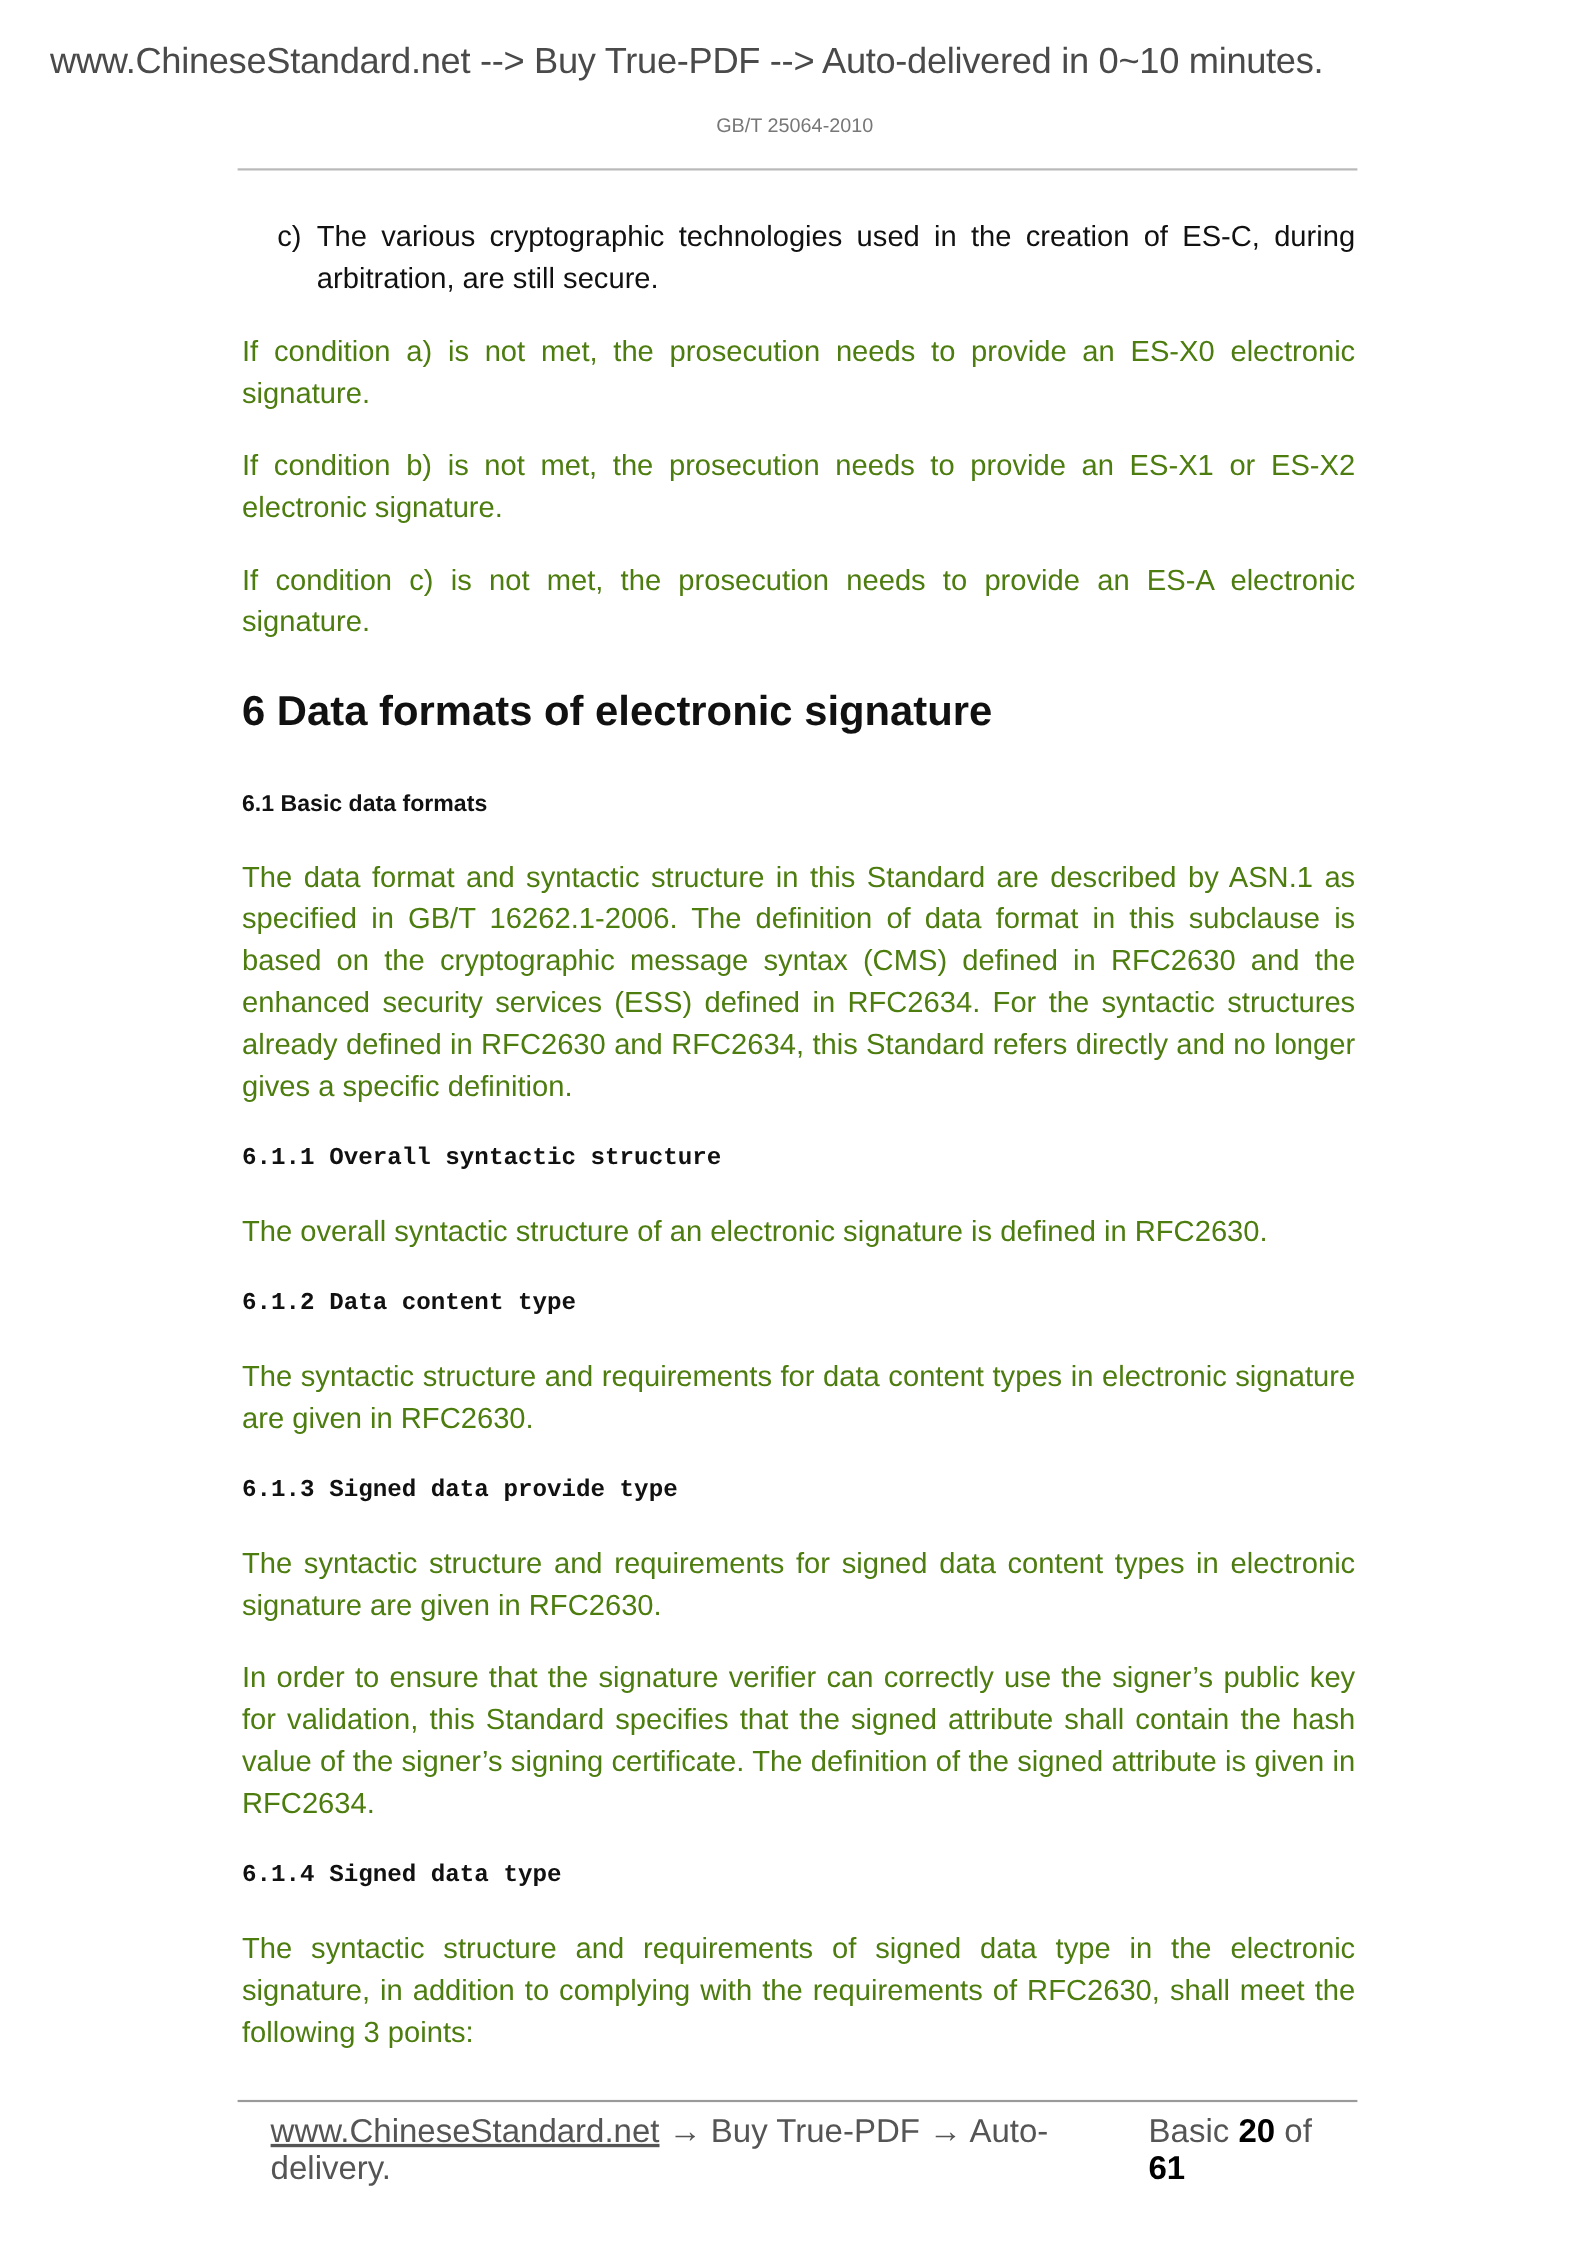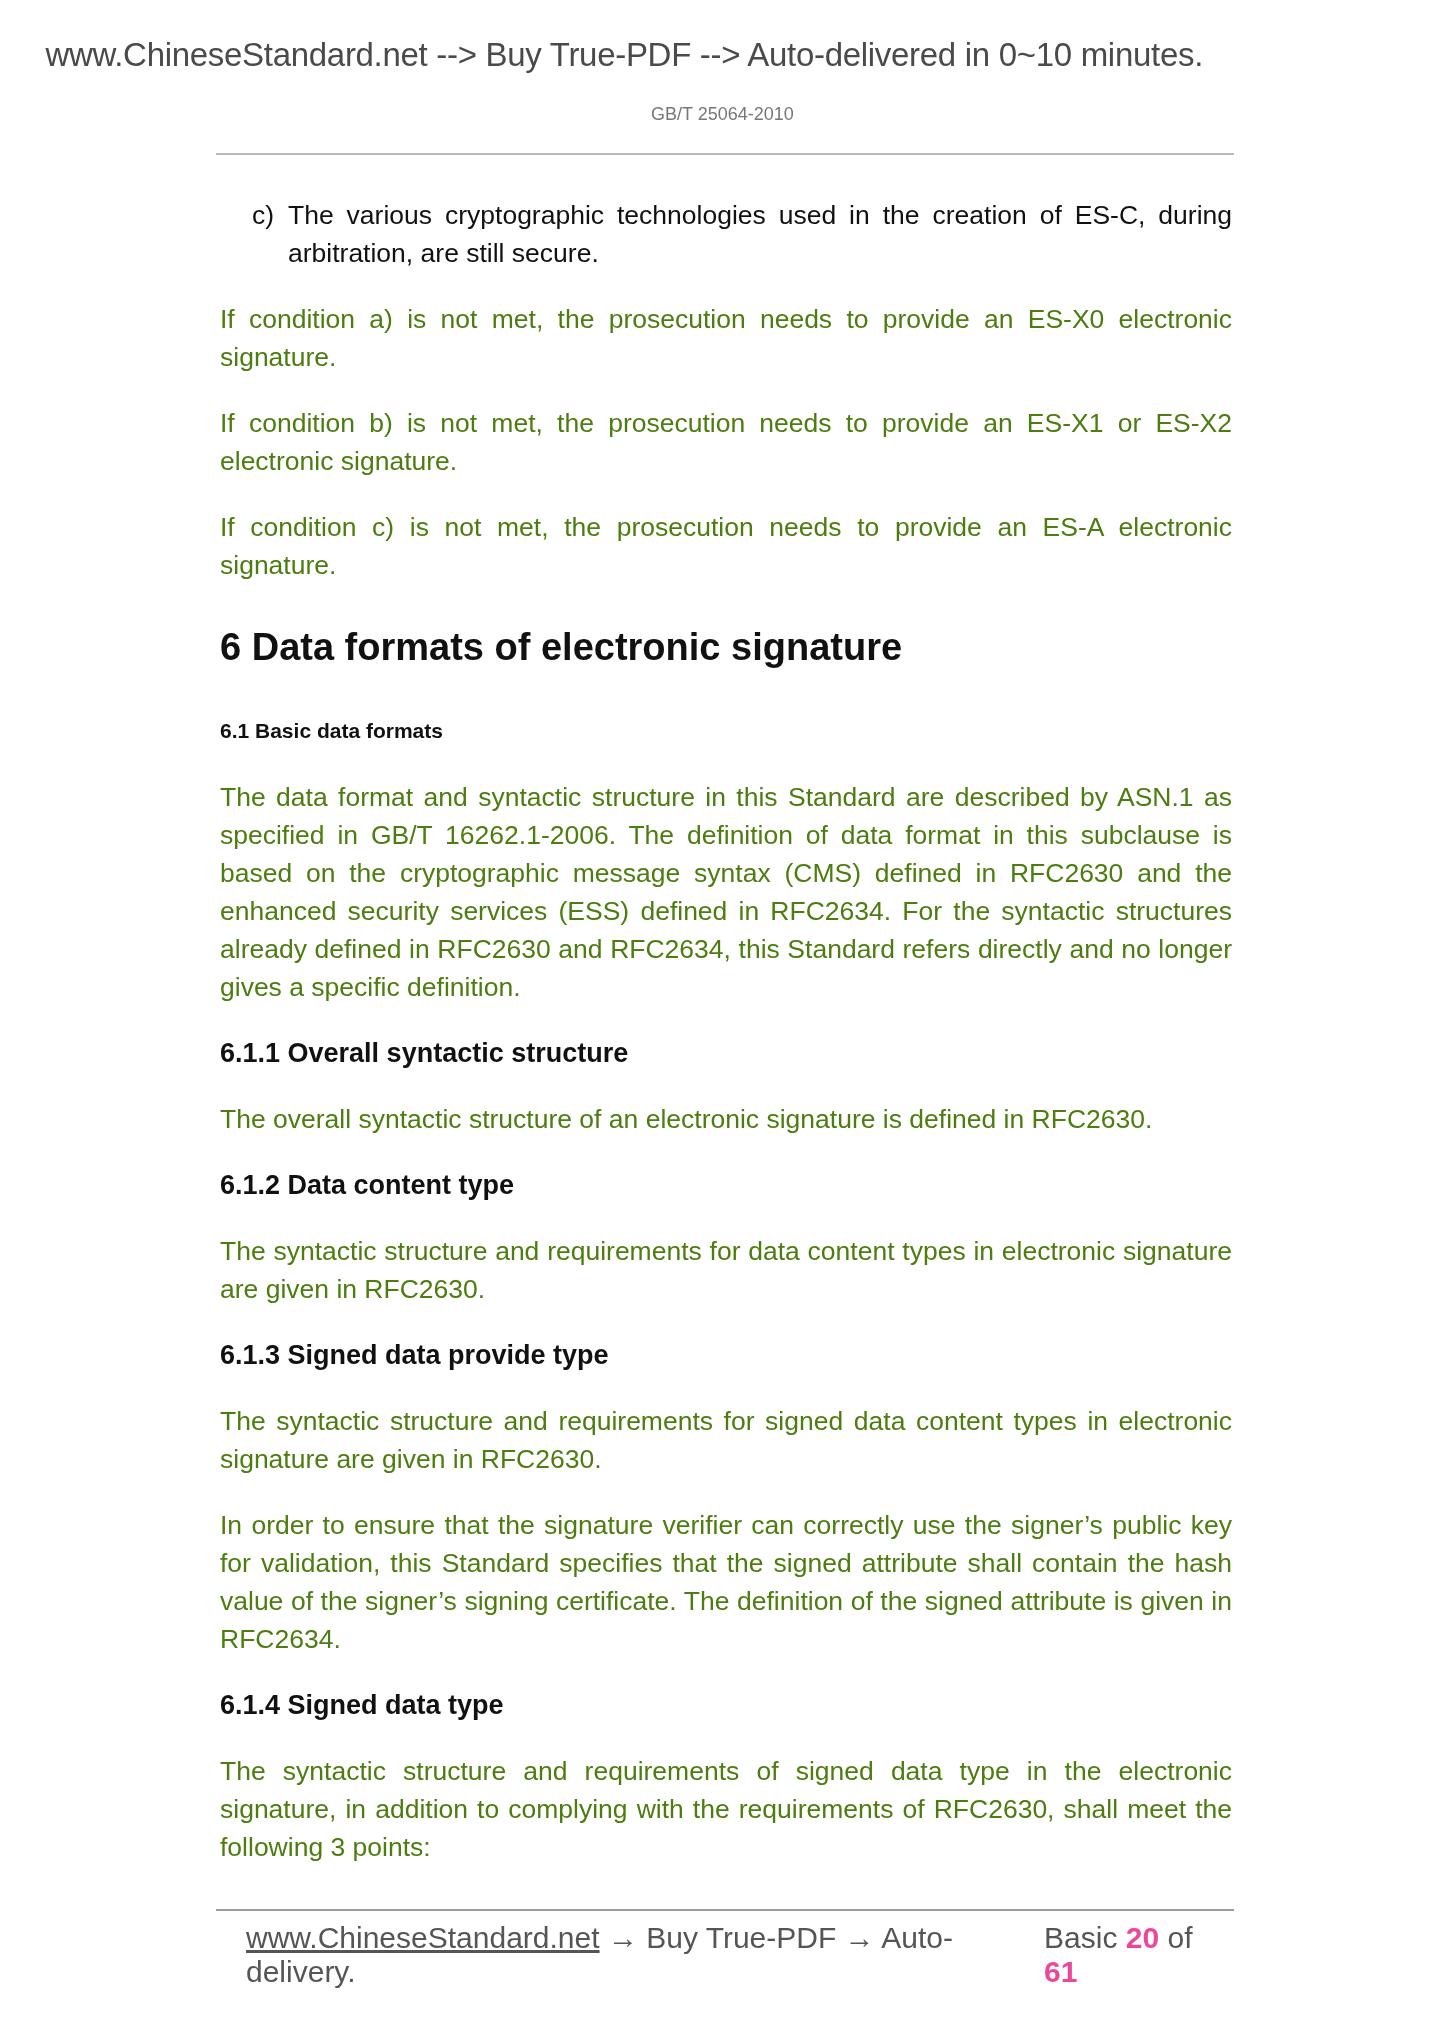--- a/index.html
+++ b/index.html
@@ -11,27 +11,27 @@
               font-size: 18px; color: #777; }
   .header-rule { position: absolute; top: 153px; left: 216px; width: 1018px; height: 2px; background: #b9b9b9; }
 
   .content { position: absolute; top: 196px; left: 220px; width: 1012px; }
   .para { font-size: 26.5px; line-height: 38px; text-align: justify; margin: 0 0 28px 0; color: #4d7c0f; }
   .list-item { display: flex; margin: 0 0 28px 32px; font-size: 26.5px; line-height: 38px; text-align: justify; }
   .list-item .marker { width: 36px; flex: none; }
   .list-item .text { flex: 1; }
   .h1 { font-size: 38px; font-weight: bold; margin: 40px 0 42px 0; line-height: 46px; }
   .h2 { font-size: 21px; font-weight: bold; margin: 0 0 28px 0; line-height: 38px; }
-  .h3 { font-size: 27px; font-weight: bold; margin: 0 0 28px 0; line-height: 38px; }
+  .h3 { font-size: 22px; font-weight: bold; margin: 0 0 28px 0; line-height: 38px; font-family: Liberation Mono, monospace; }
 
   .footer-rule { position: absolute; top: 1909px; left: 216px; width: 1018px; height: 2px; background: #9a9a9a; }
   .footer { position: absolute; top: 1921px; left: 246px; width: 984px; font-size: 30px; color: #555;
             display: flex; justify-content: center; }
   .footer a { color: #555; text-decoration: underline; }
-  .footer .pg b { color: #ec4899; }
+  .footer .pg b { color: #000000; }
 </style>
 </head>
 <body>
 
 <div class="top-banner">www.ChineseStandard.net --&gt; Buy True-PDF --&gt; Auto-delivered in 0~10 minutes.</div>
 <div class="doc-code">GB/T 25064-2010</div>
 <div class="header-rule"></div>
 
 <div class="content">
   <div class="list-item">

